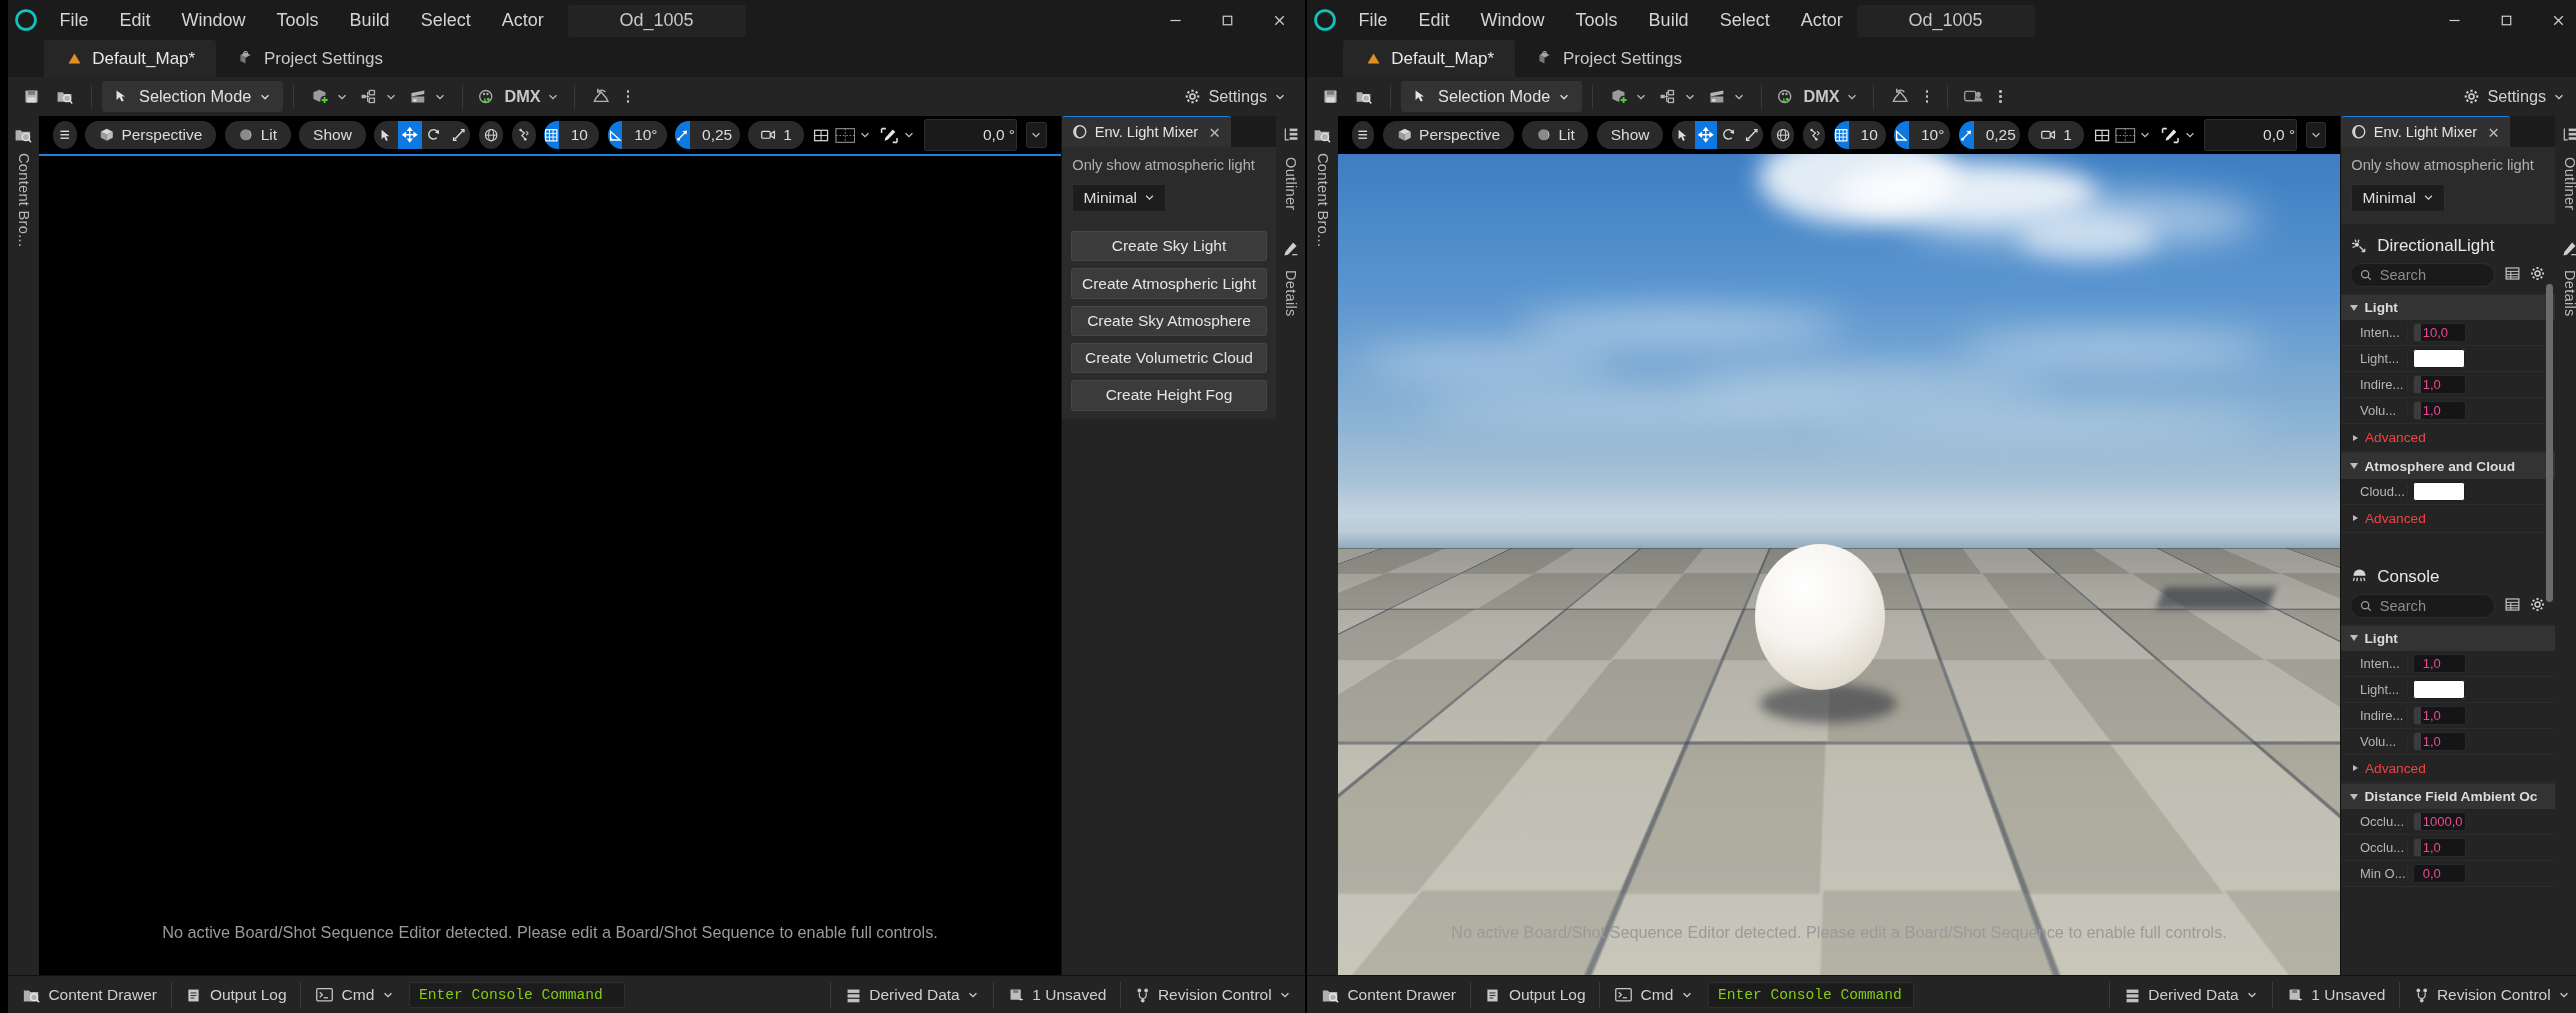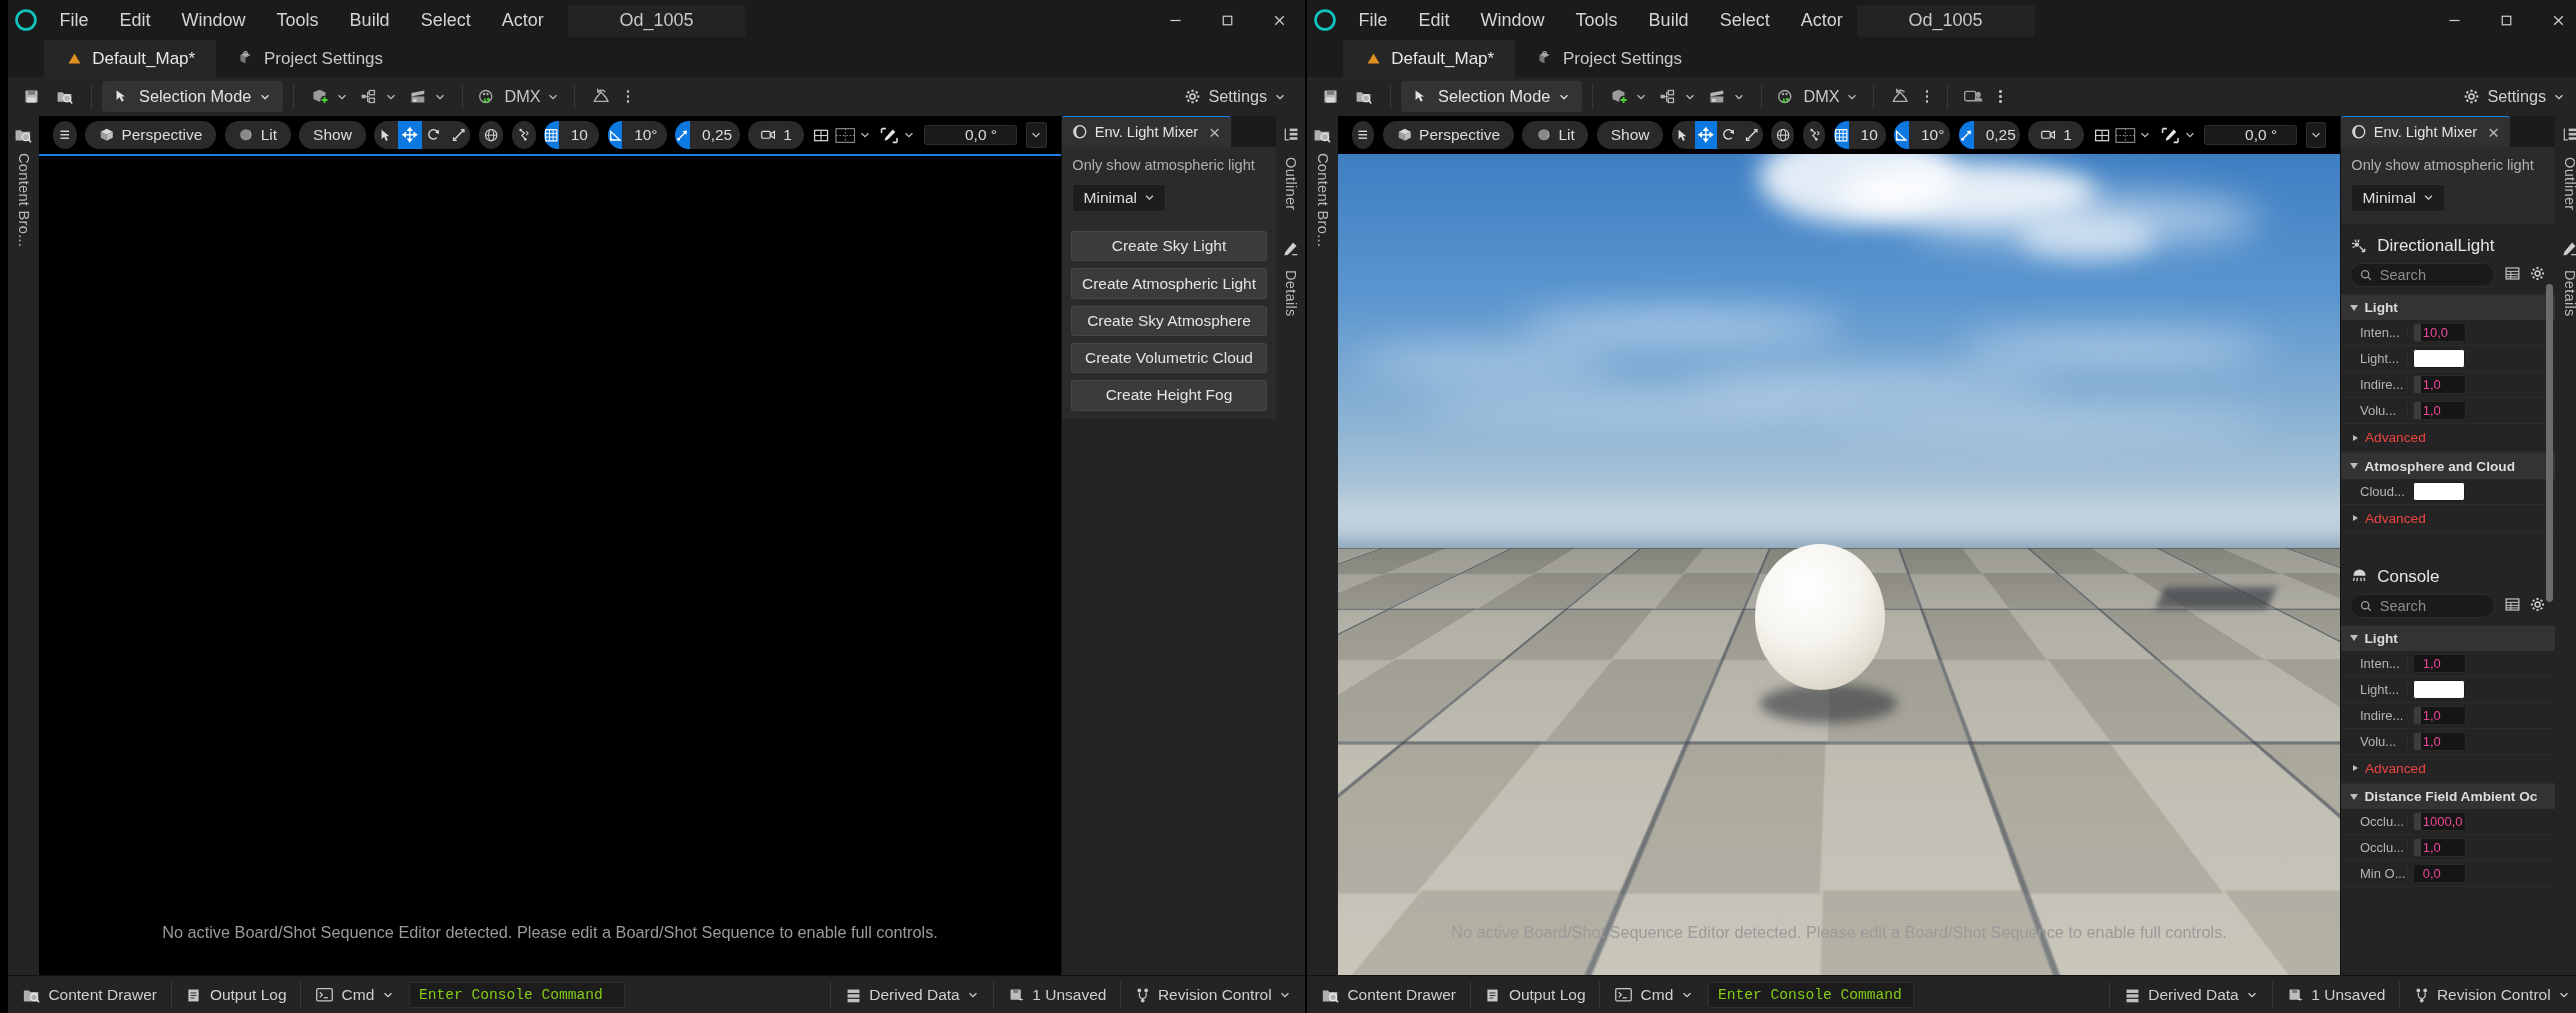--- a/index.html
+++ b/index.html
@@ -33,21 +33,21 @@
   .tab { height:37px; display:flex; align-items:center; gap:8.6px; padding:0 20.6px; color:#c9c9c9; font-size:17px; white-space:nowrap; }
   .tab.active { background:#262626; border-top-left-radius:3.4px; border-top-right-radius:3.4px; color:#e8e8e8; }
   .tab .t-ico { width:19px; height:19px; display:flex; align-items:center; justify-content:center; flex:none;}
 
   
   .maintoolbar { height:39px; background:#242424; display:flex; align-items:center; flex:none; gap:0; }
   .tb-grp { display:flex; align-items:center; height:39px; padding:0 6.9px; }
   .tb-sep { width:0.9px; height:24px; background:#3a3a3a; margin:0 3.4px; flex:none; }
   .tb-btn { width:33px; height:29px; display:flex; align-items:center; justify-content:center; border-radius:2.6px; color:#bfbfbf; }
   .sel-mode { display:flex; align-items:center; gap:7.7px; height:31px; padding:0 12px; background:#333; border-radius:3.4px; color:#e2e2e2; font-size:16.3px; white-space:nowrap;}
-  .tb-combo { display:flex; align-items:center; gap:6px; height:29px; padding:0 5.2px; border-radius:2.6px; color:#c7c7c7; font-size:16.3px; }
+  .tb-combo { display:flex; align-items:center; gap:6px; height:29px; padding:0 5.2px; border-radius:2.6px; color:#c7c7c7; font-size:16.3px;font-weight:bold; }
   .kebab { width:19px; height:29px; display:flex; flex-direction:column; align-items:center; justify-content:center; gap:2.6px; }
   .kebab i { width:2.6px; height:2.6px; background:#bdbdbd; border-radius:50%; display:block; }
   .settings-btn { display:flex; align-items:center; gap:6.9px; height:29px; padding:0 10.3px; color:#d0d0d0; font-size:16.3px; border-radius:2.6px; margin-left:auto; margin-right:8.6px; white-space:nowrap;}
 
   
   .bodyrow { flex:1; display:flex; min-height:0; background:#1b1b1b; }
 
   
   .vdock { width:31px; background:#242424; display:flex; flex-direction:column; align-items:center; padding-top:8.6px; gap:6.9px; flex:none; }
   .vdock .vicon { width:22px; height:22px; display:flex; align-items:center; justify-content:center; color:#b9b9b9; }
@@ -64,21 +64,21 @@
   .pill-group { display:flex; align-items:center; background:#2a2a2a; border-radius:13.7px; height:27.5px; overflow:hidden; }
   .pg-item { width:33px; height:27.5px; display:flex; align-items:center; justify-content:center; color:#cfcfcf; }
   .pg-item.active { background:#0c78e0; color:#fff; }
   .pg-item:first-child { border-top-left-radius:13.7px; border-bottom-left-radius:13.7px; }
   .pg-item:last-child { border-top-right-radius:13.7px; border-bottom-right-radius:13.7px; }
   .snap { display:flex; align-items:center; height:27.5px; border-radius:13.7px; overflow:hidden; }
   .snap .sico { width:34px; height:27.5px; background:#0c78e0; display:flex; align-items:center; justify-content:center; color:#fff; }
   .snap .sval { height:27.5px; background:#2a2a2a; color:#dcdcdc; font-size:15.5px; display:flex; align-items:center; padding:0 12px; }
   .cam { display:flex; align-items:center; gap:6px; height:27.5px; background:#2a2a2a; border-radius:13.7px; padding:0 12px; color:#dcdcdc; font-size:15.5px; }
   .gridbtn { display:flex; align-items:center; gap:3.4px; color:#cfcfcf; }
-  .numfield { height:20px; min-width:93px; background:#1a1a1a; border:0.9px solid #2e2e2e; border-radius:2.6px; color:#dcdcdc; font-size:15.5px; display:flex; align-items:center; justify-content:flex-end; padding:0 19px; }
+  .numfield { height:32px; min-width:93px; background:#1a1a1a; border:0.9px solid #2e2e2e; border-radius:2.6px; color:#dcdcdc; font-size:15.5px; display:flex; align-items:center; justify-content:flex-end; padding:0 1px; }
   .caretbox { width:29px; height:26px; background:#1a1a1a; border:0.9px solid #2e2e2e; border-radius:2.6px; display:flex; align-items:center; justify-content:center; color:#bbb; }
 
   .vp-scene { flex:1; position:relative; overflow:hidden; background:#000; }
   .vp-blueline { position:absolute; left:0; right:0; top:0; height:1.7px; background:#1d7fe0; }
   .vp-msg { position:absolute; left:0; right:0; bottom:33px; text-align:center; color:#9a9a9a; font-size:16.3px; }
 
   
   .scene-inner { position:absolute; left:0; right:0; top:0; bottom:0; overflow:hidden; }
   .sky { position:absolute; left:0; right:0; top:0; height:48%;
         background: linear-gradient(to bottom, #3d7ec2 0%, #5a95cf 35%, #8fb5d4 70%, #b9cbd8 92%, #7e98b0 100%); }

